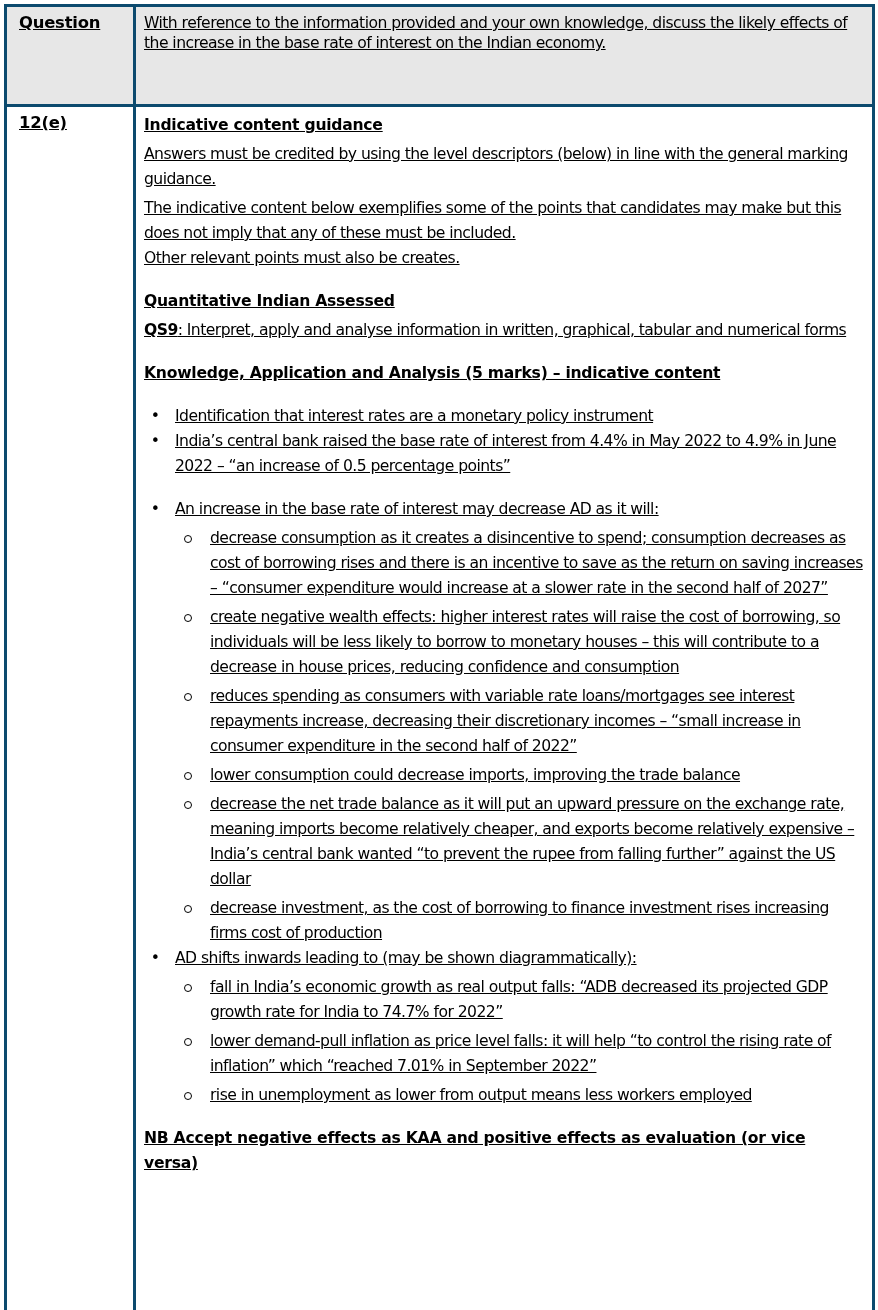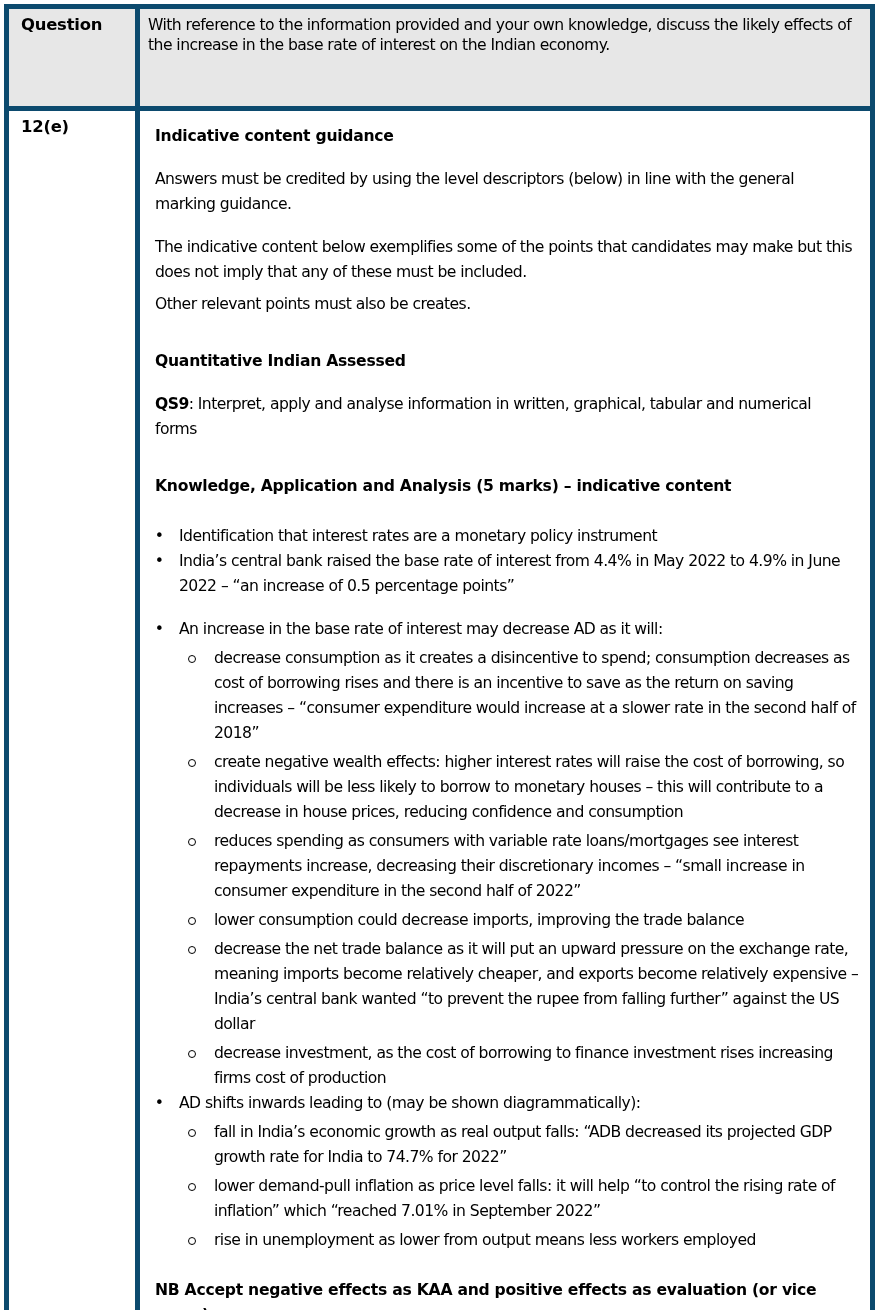--- a/index.html
+++ b/index.html
@@ -10,30 +10,31 @@
       font-size: 15.6px;
       letter-spacing: -0.55px;
     }
     table.ms {
       position: absolute; left: 4px; top: 4px;
       width: 871px;
       border-collapse: collapse;
       table-layout: fixed;
     }
     table.ms td {
-      border: 5px solid #0c4a6e;
+      border: 3px solid #0c4a6e;
       vertical-align: top;
       padding: 0;
+      text-decoration: underline;
     }
     td.left { width: 114px; padding: 6px 0 0 12px !important; font-weight: bold; font-size: 16.4px; letter-spacing: -0.2px; }
     tr.head td { background: #e7e7e7; height: 91px; }
     td.right { padding: 6px 8px 0 8px !important; line-height: 25px; }
     .q-text { line-height: 20px; }
     .h { font-weight: bold; letter-spacing: -0.25px; }
-    p { margin: 7px; }
+    p { margin: 0; }
     .gap-s { height: 4px; }
     .gap-m { height: 18px; }
     ul.lvl1 { list-style: none; margin: 0; padding: 0; }
     ul.lvl1 > li { position: relative; padding-left: 31px; }
     ul.lvl1 > li > .bullet {
       position: absolute; left: 6px; top: 0; width: 10px; text-align: center;
     }
     ul.lvl2 { list-style: none; margin: 0; padding: 0; }
     ul.lvl2 > li { position: relative; padding-left: 35px; margin-left: -31px; margin-top: 4px; }
     ul.lvl2 > li > .circ {
@@ -77,21 +78,21 @@
       </ul>
       <div class="gap-m"></div>
 
       <ul class="lvl1">
         <li>
           <span class="bullet">•</span>
           <span>An increase in the base rate of interest may decrease AD as it will:</span>
           <ul class="lvl2">
             <li>
                   <span class="circ"></span>
-                  <span class="t">decrease consumption as it creates a disincentive to spend; consumption decreases as cost of borrowing rises and there is an incentive to save as the return on saving increases – “consumer expenditure would increase at a slower rate in the second half of 2018”</span>
+                  <span class="t">decrease consumption as it creates a disincentive to spend; consumption decreases as cost of borrowing rises and there is an incentive to save as the return on saving increases – “consumer expenditure would increase at a slower rate in the second half of 2027”</span>
                 </li>
             <li>
                   <span class="circ"></span>
                   <span class="t">create negative wealth effects: higher interest rates will raise the cost of borrowing, so individuals will be less likely to borrow to monetary houses – this will contribute to a decrease in house prices, reducing confidence and consumption</span>
                 </li>
             <li>
                   <span class="circ"></span>
                   <span class="t">reduces spending as consumers with variable rate loans/mortgages see interest repayments increase, decreasing their discretionary incomes – “small increase in consumer expenditure in the second half of 2022”</span>
                 </li>
             <li>

